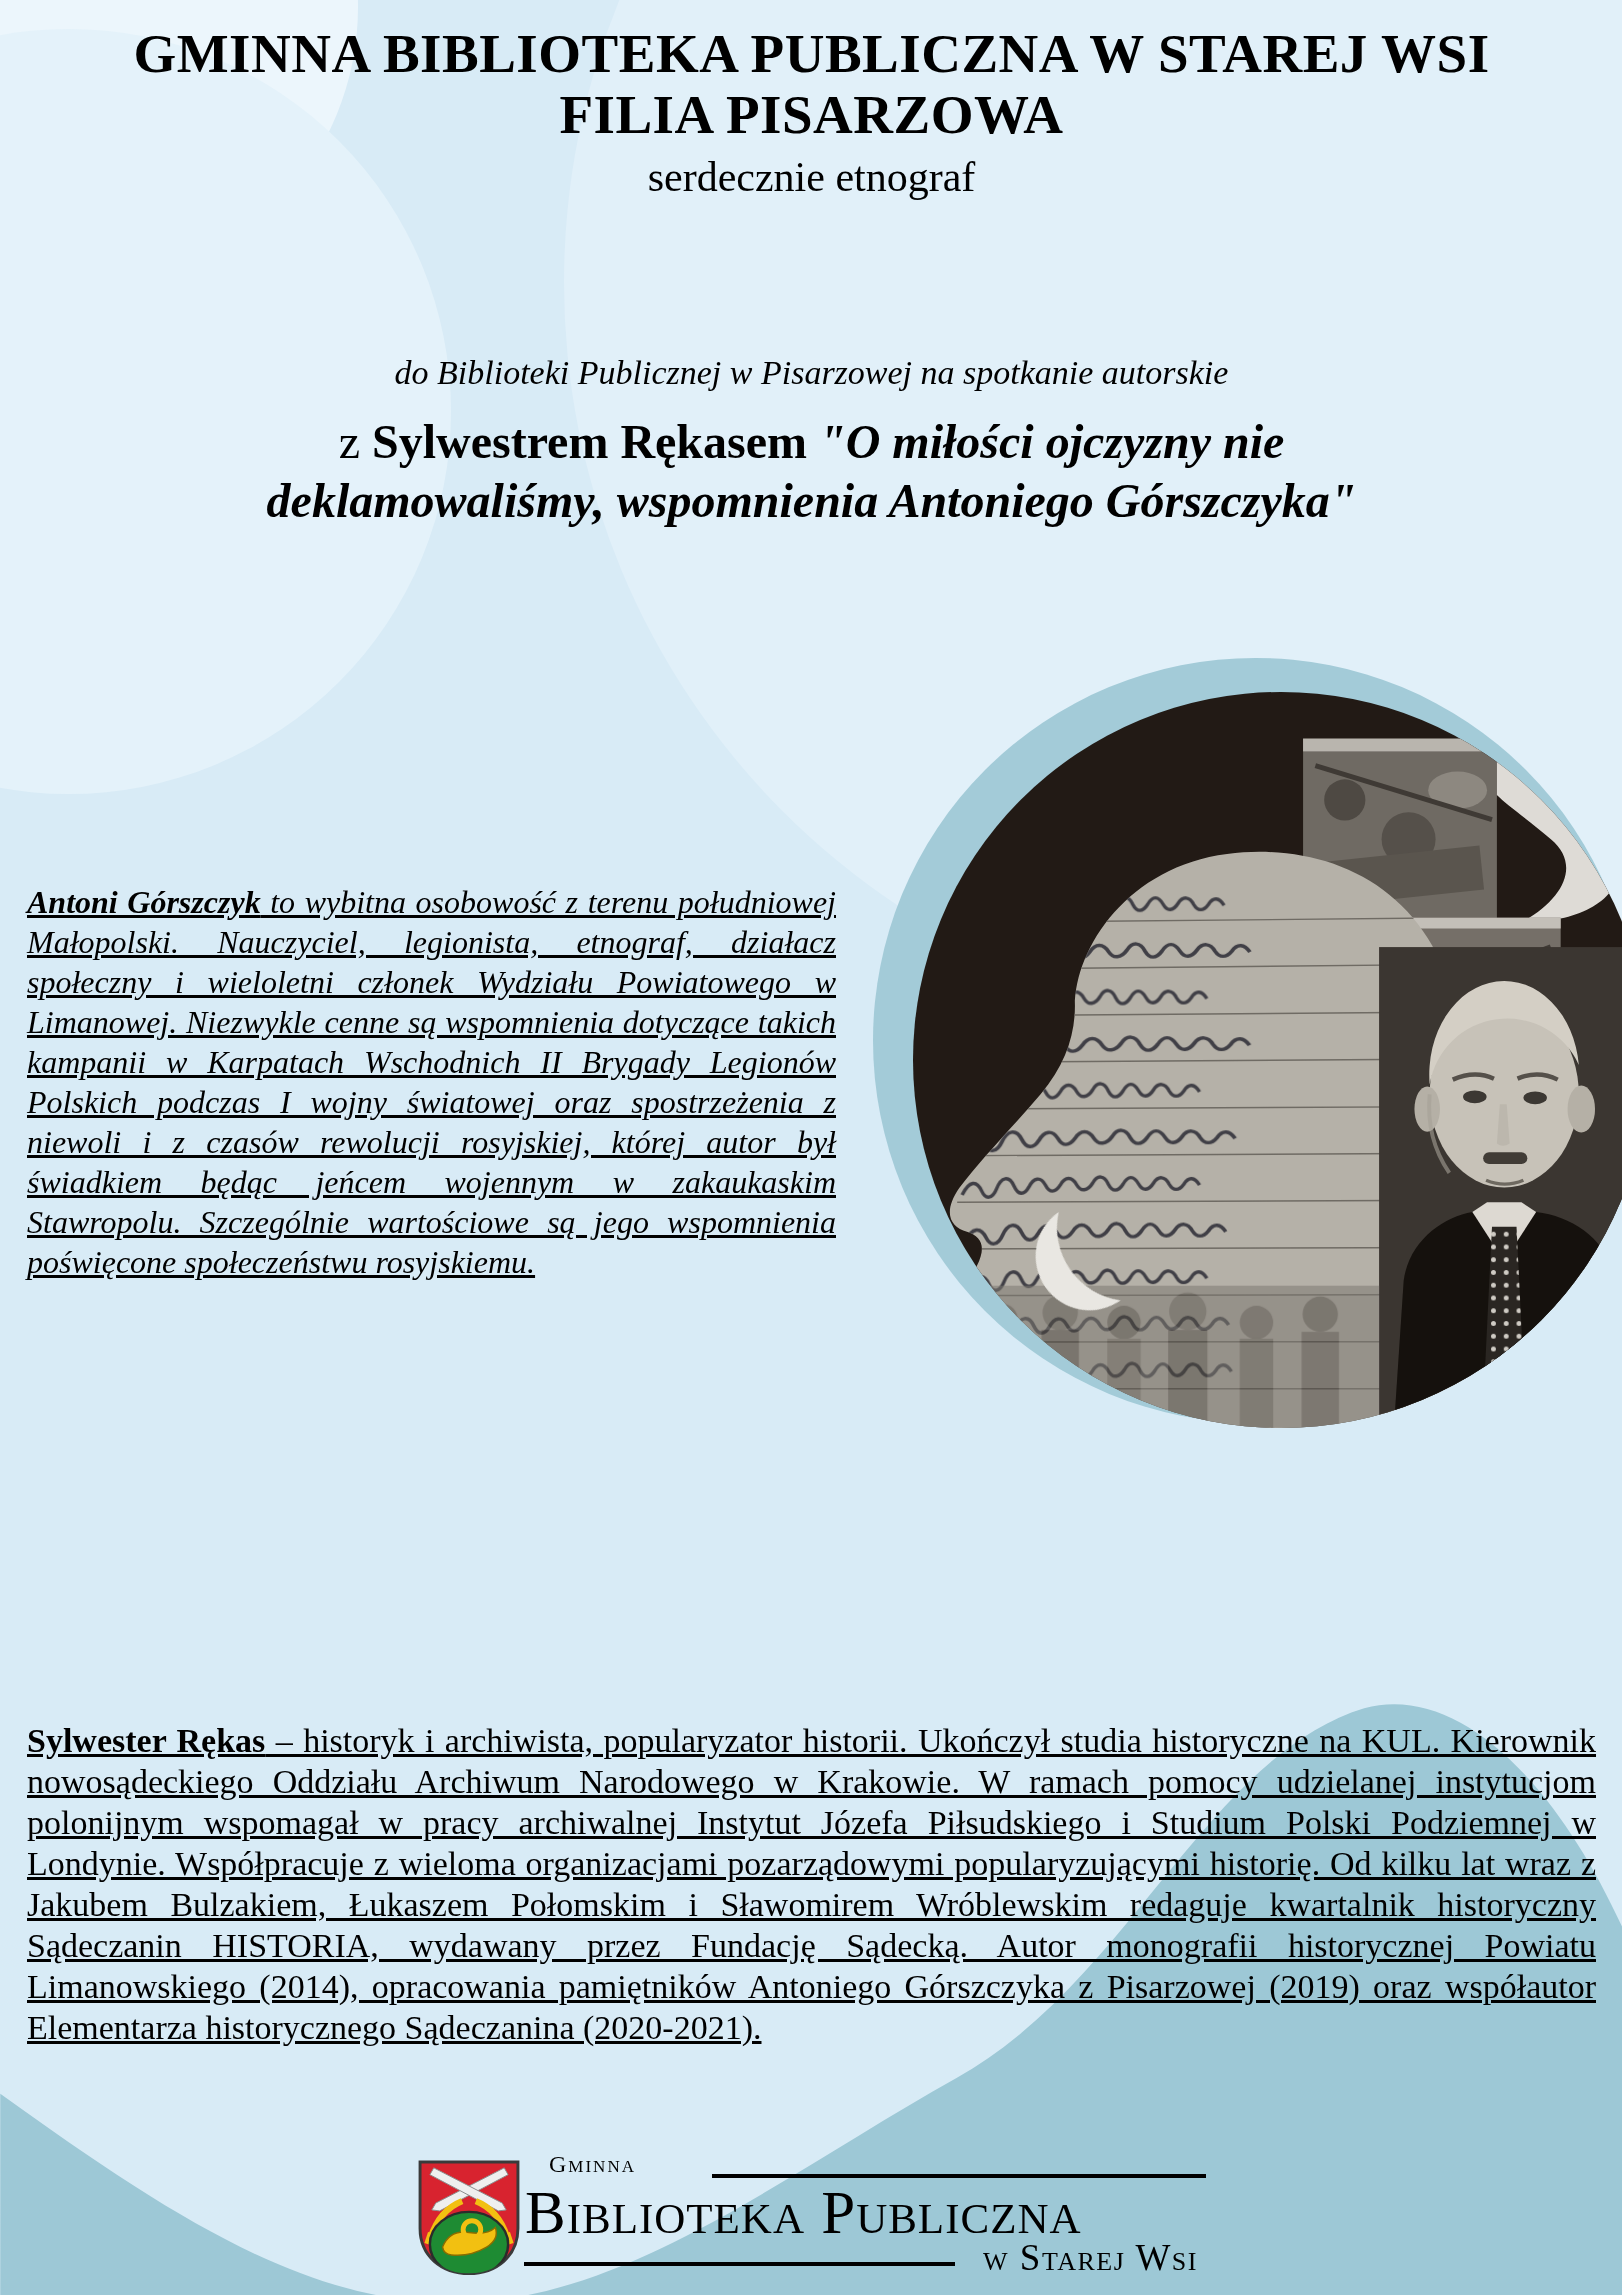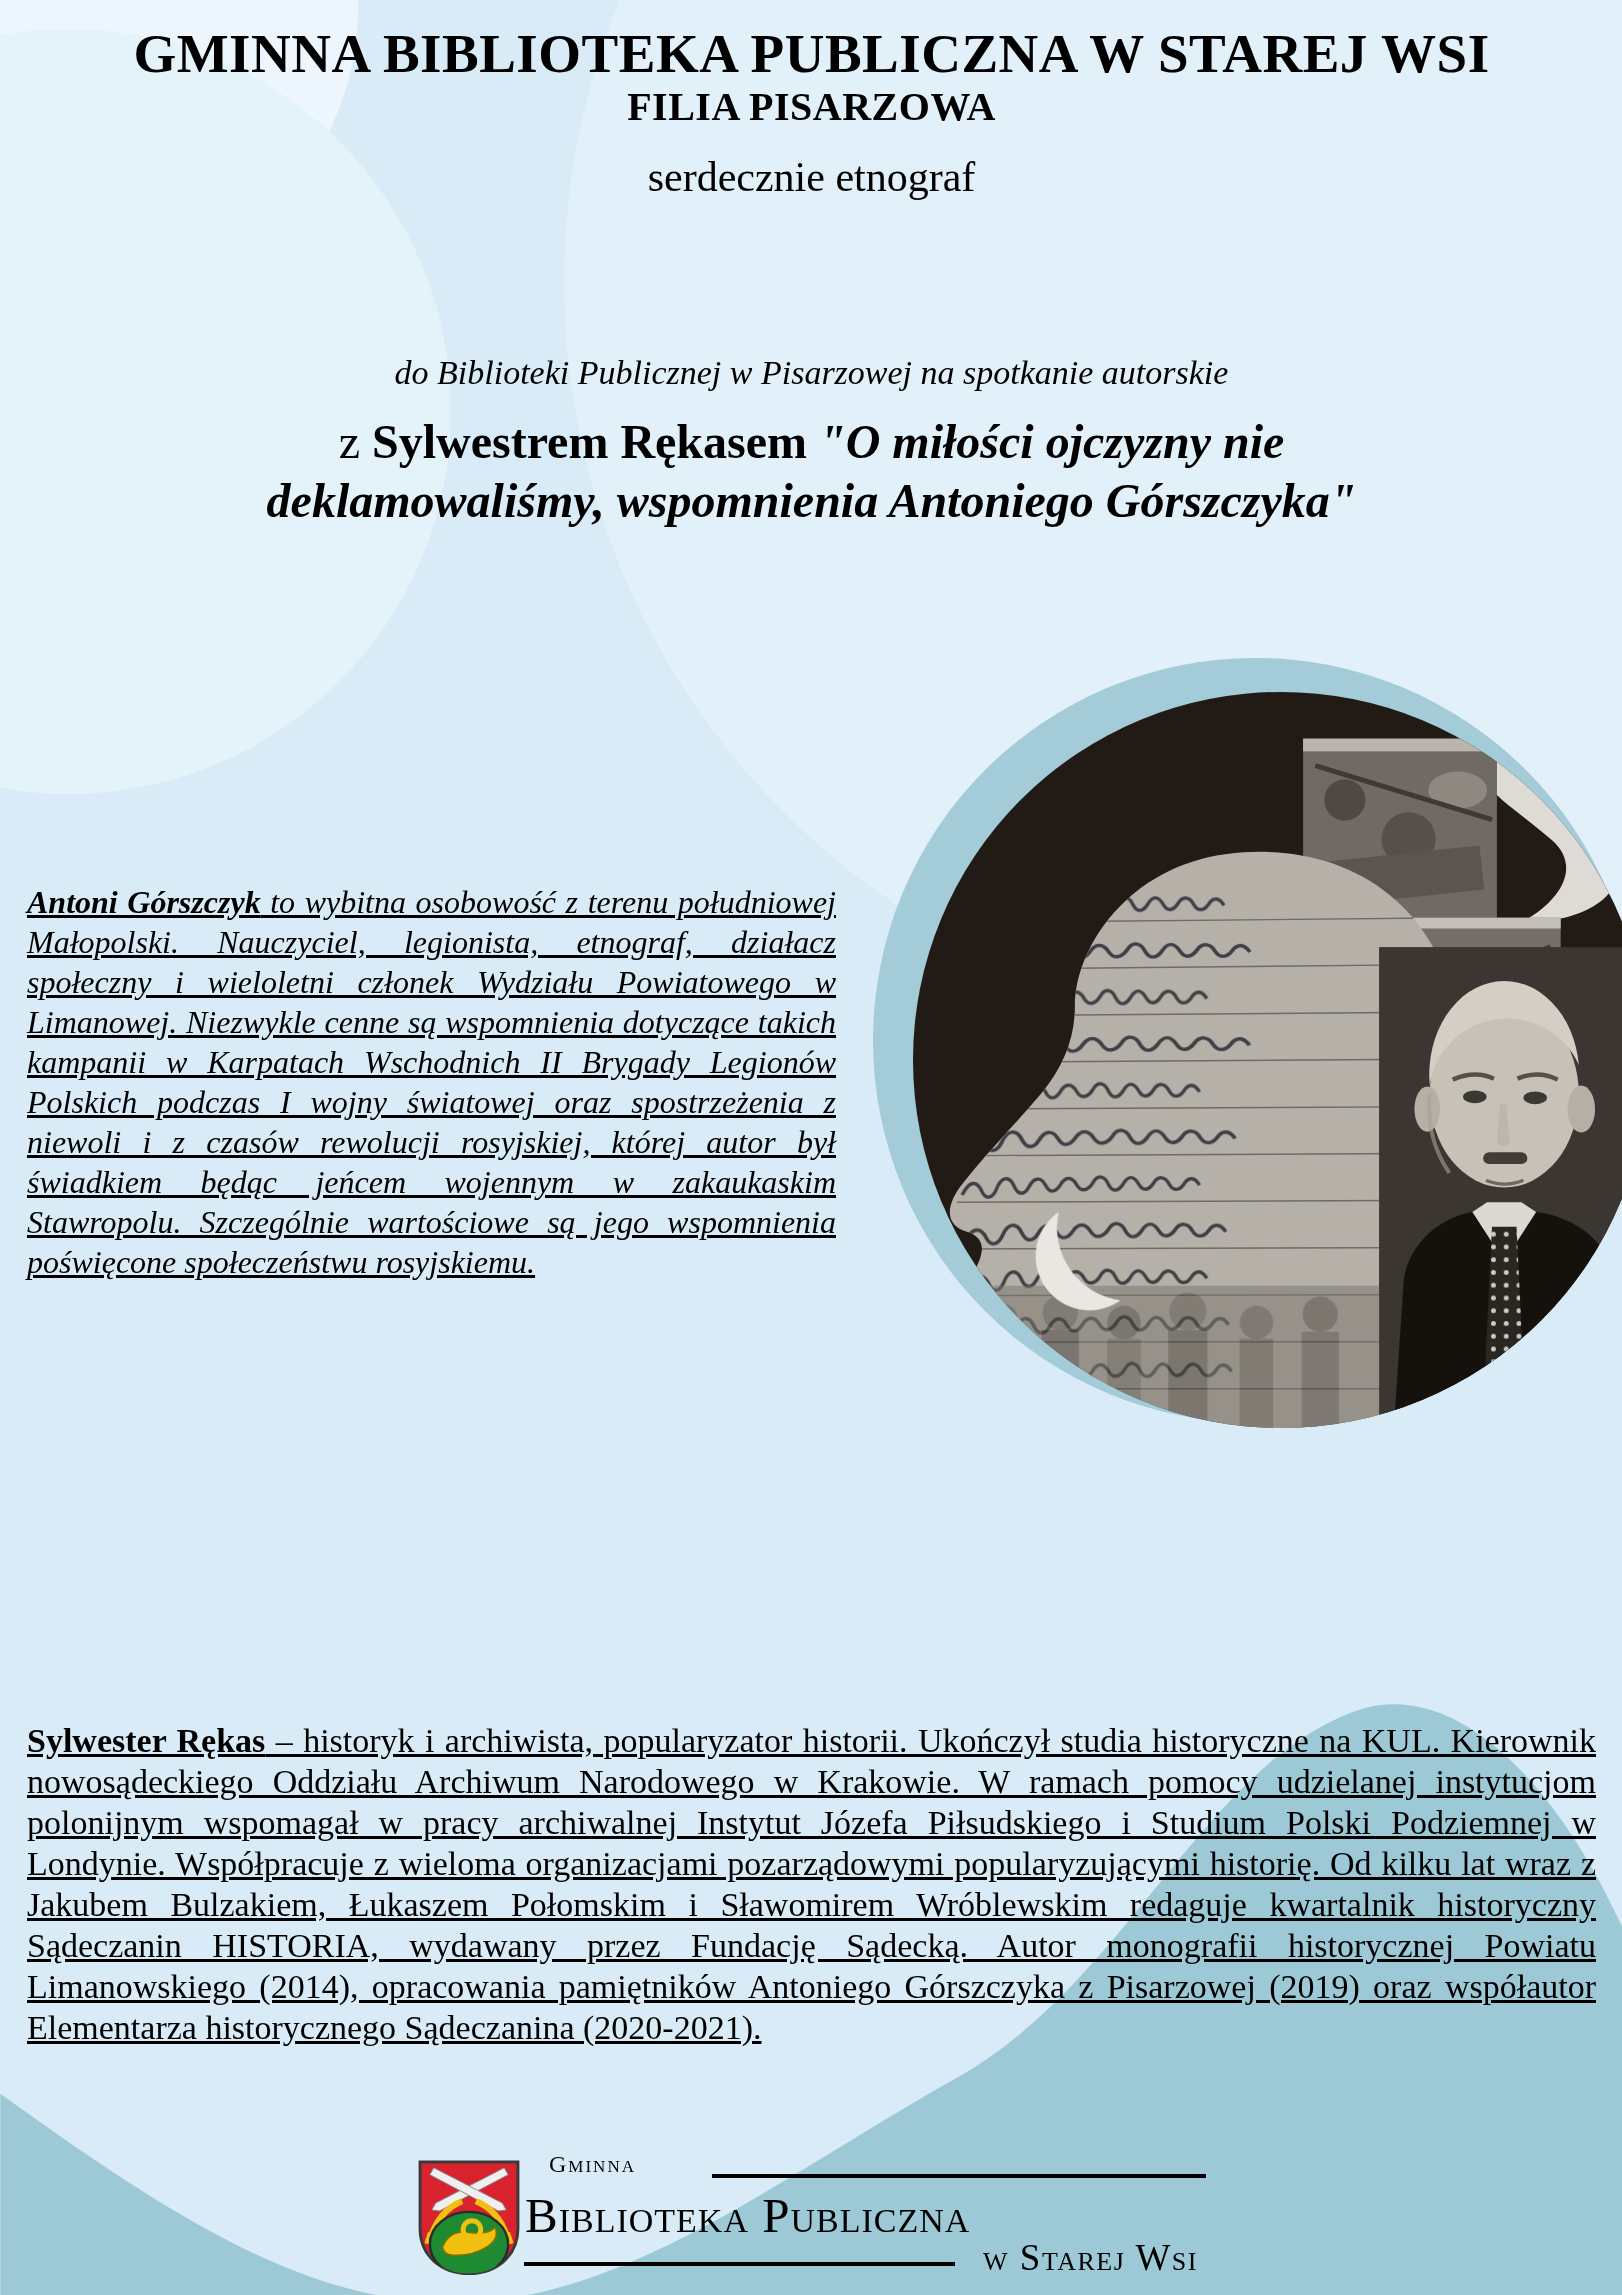--- a/index.html
+++ b/index.html
@@ -11,21 +11,21 @@
     font-family:"Liberation Serif", serif;
     color:#000;
   }
   .bg-blob{position:absolute;border-radius:50%;z-index:1;}
   #blob-right{left:564px;top:-466px;width:1497px;height:1497px;background:#e1f0f9;}
   #blob-topleft{left:-206px;top:-275px;width:564px;height:564px;background:#ecf6fc;}
   #blob-left{left:-314px;top:29.4px;width:765px;height:765px;background:#e4f2fa;}
   #wave-svg{position:absolute;left:0;top:0;z-index:2;}
   .t{position:absolute;left:0;width:1623px;text-align:center;z-index:5;white-space:nowrap;}
   #title-line1{top:21.6px;  font-size:55px;font-weight:bold;letter-spacing:0.5px;}
-  #title-line2{top:83px; font-size:40px;font-weight:bold;letter-spacing:0.5px;}
+  #title-line2{top:83px; font-size:55px;font-weight:bold;letter-spacing:0.5px;}
   #invite-line{top:153px; font-size:42px;}
   #date-line  {top:285px; font-size:52px;}
   #place-line {top:354px; font-size:34px;font-style:italic;}
   #author-line{top:414px; font-size:48px;}
   #quote-line2{top:473px; font-size:48px;font-weight:bold;font-style:italic;}
   .bio{position:absolute;z-index:5;text-align:justify;margin:0;text-decoration:underline;}
   #bio-antoni{
     left:27px;top:882px;width:809px;
     font-size:32px;line-height:40px;font-style:italic;
   }
@@ -35,21 +35,21 @@
     font-size:34px;line-height:41px;
   }
   
   #teal-ring{position:absolute;left:873px;top:658px;width:765px;height:765px;
     border-radius:50%;background:#a3cbd8;z-index:3;}
   #collage-svg{position:absolute;left:913px;top:692px;z-index:4;}
   
   #logo{position:absolute;left:417px;top:2158px;width:810px;height:128px;z-index:6;}
   #logo .lg{position:absolute;font-variant:small-caps;white-space:nowrap;}
   #logo-gminna{left:132px;top:-6.9px;font-size:24px;letter-spacing:2px;}
-  #logo-main{left:108px;top:29px;font-size:49px;letter-spacing:1px;}
+  #logo-main{left:108px;top:20px;font-size:61px;letter-spacing:1px;}
   #logo-sub{left:442px;top:78px;width:339px;text-align:right;font-size:37px;letter-spacing:1.5px;}
   .rule{position:absolute;height:3.9px;background:#000;}
   #logo-rule-top{left:295px;top:15.7px;width:494px;}
   #logo-rule-bottom{left:107px;top:104px;width:431px;}
   #shield-svg{position:absolute;left:0;top:2px;}
 </style>
 </head>
 <body>
 
 <div class="poster">

